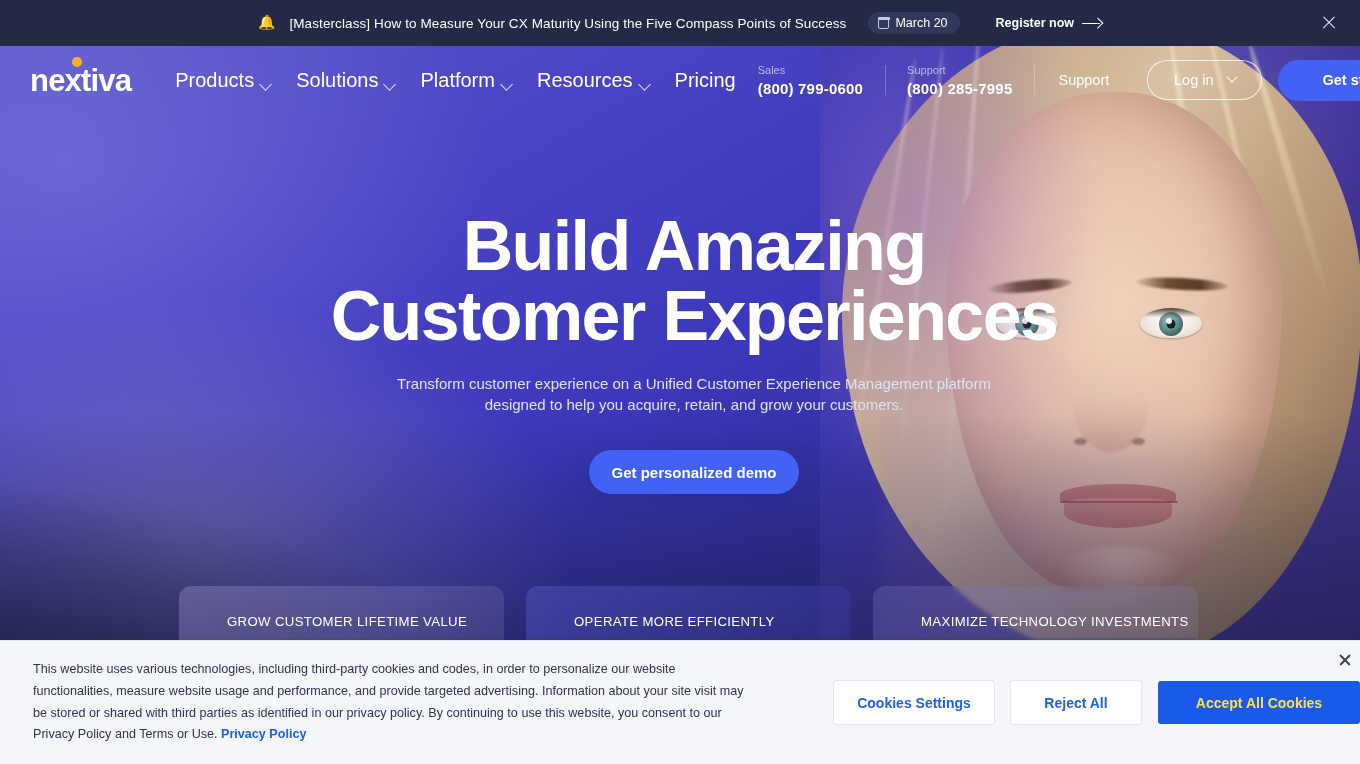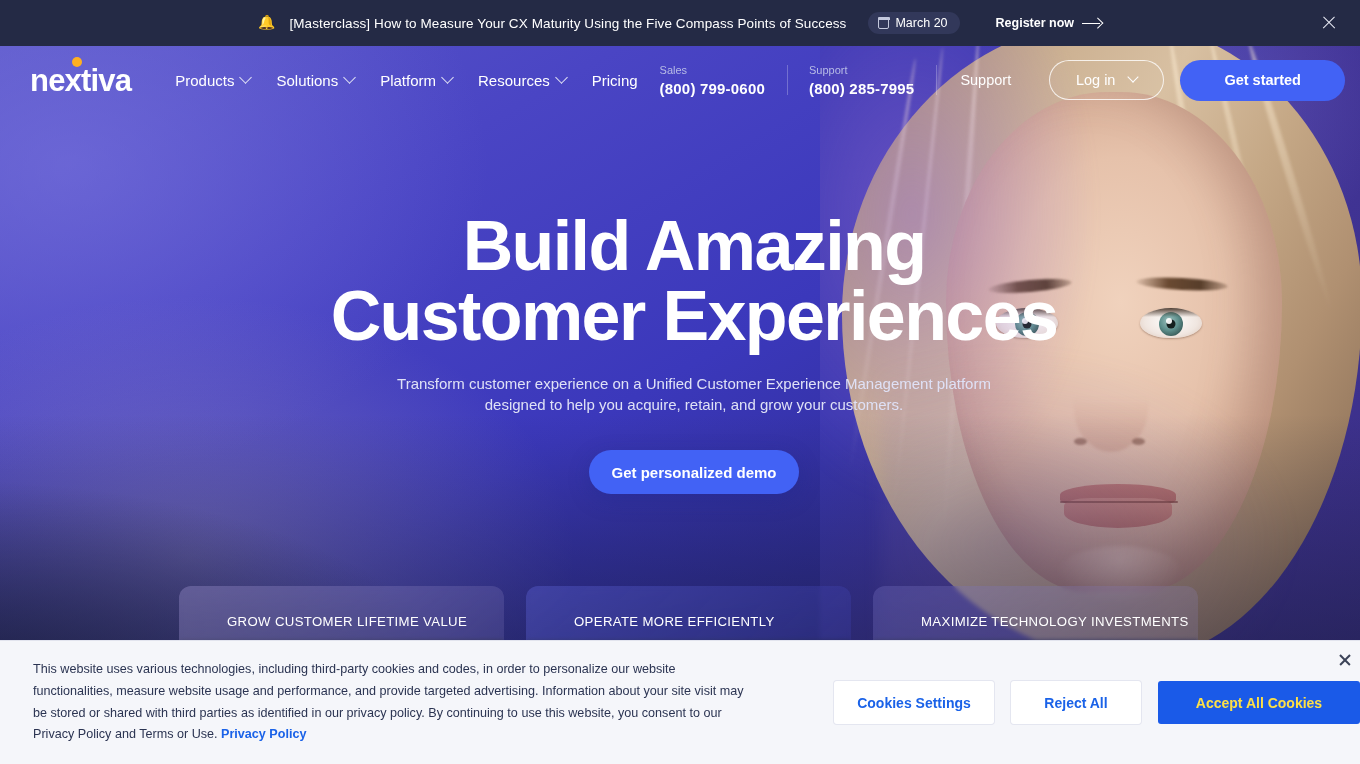--- a/index.html
+++ b/index.html
@@ -354,24 +354,24 @@
     background: #ffb020;
   }
   .nav-links {
     display: flex;
     align-items: center;
     margin-left: 44px;
     gap: 26px;
   }
   .nav-item {
     display: inline-flex;
-    align-items: center;
+    align-items: flex-end;
     gap: 7px;
     color: #ffffff;
-    font-size: 15px;
+    font-size: 20px;
     cursor: pointer;
     white-space: nowrap;
   }
   .chev {
     width: 9px; height: 9px;
     border-right: 1.6px solid #e2e3f5;
     border-bottom: 1.6px solid #e2e3f5;
     transform: translateY(-3px) rotate(45deg);
   }
   .nav-right {

